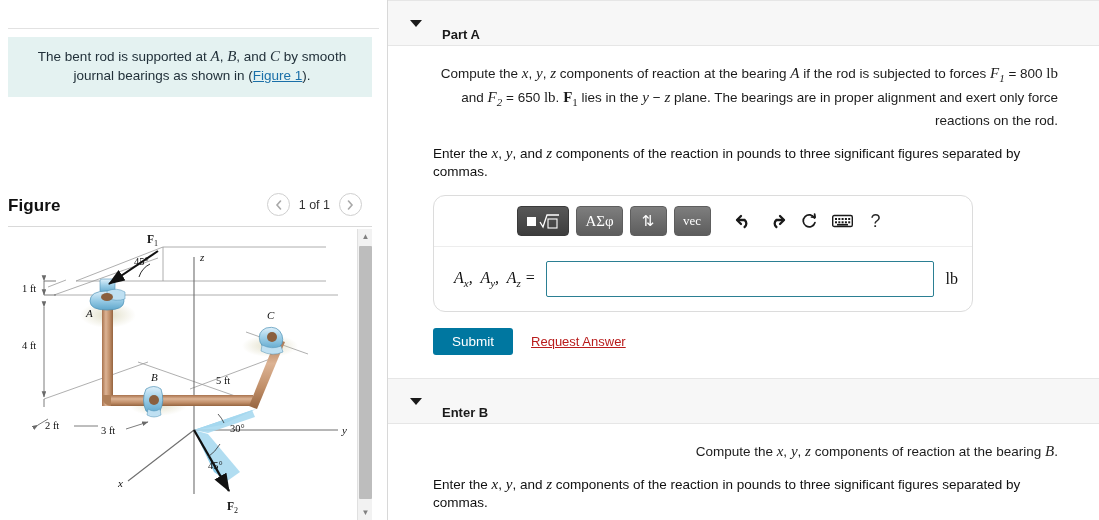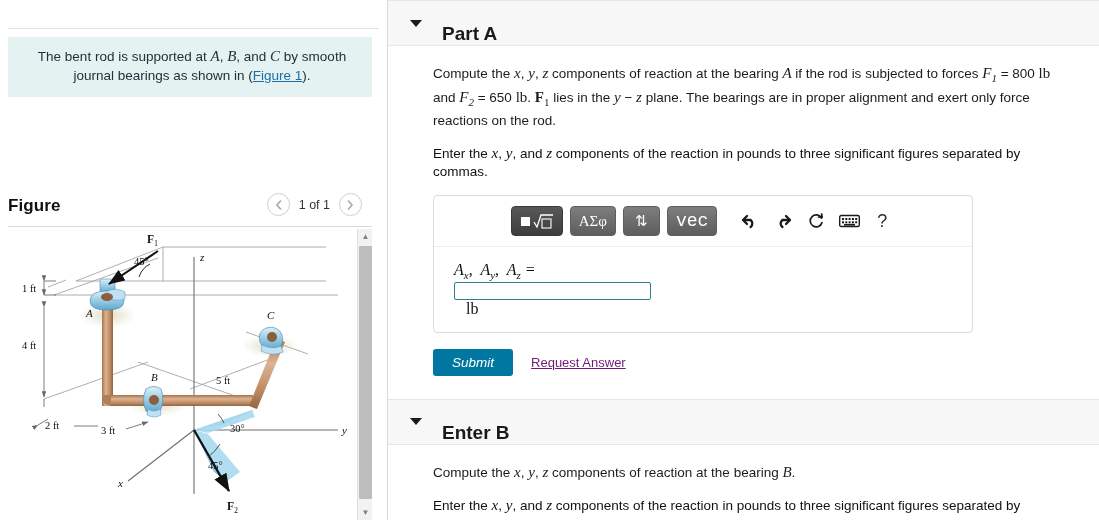--- a/index.html
+++ b/index.html
@@ -41,56 +41,56 @@
   .sb-arrow.bot{position:absolute;bottom:0;left:0;}
   .sb-thumb{position:absolute;top:17px;left:1px;width:13px;height:253px;background:#bdbdbd;border-radius:1px;cursor:pointer;}
 
   
   .right{width:711px;height:520px;position:relative;background:#fff;overflow:hidden;}
   .part-head{
     background:#f7f7f7;border-top:1px solid #e6e6e6;border-bottom:1px solid #e6e6e6;
     height:46px;display:flex;align-items:center;padding-left:22px;box-sizing:border-box;
   }
   .caret{width:0;height:0;border-left:6px solid transparent;border-right:6px solid transparent;border-top:7px solid #1a1a1a;margin-right:20px;cursor:pointer;}
-  .part-label{font-size:19px;font-weight:bold;color:#1a1a1a;margin-top:22px;}
+  .part-label{font-size:13px;font-weight:bold;color:#1a1a1a;margin-top:22px;}
 
   .body{padding:18px 14px 0 45px;box-sizing:border-box;}
-  .qtext{font-size:13.5px;line-height:19px;color:#1c1c1c;margin:0 0 14px 0;max-width:625px;}
+  .qtext{font-size:13.5px;line-height:19px;color:#1c1c1c;margin:0 0 14px 0;max-width:625px;text-align:right;}
   .qbold{font-size:13.5px;font-weight:normal;line-height:18px;color:#111;margin:0 0 14px 0;max-width:625px;}
 
   .answer-box{
-    border:1px solid #dcdcdc;border-radius:4px;width:540px;margin-top:4px;background:#fff;
+    border:1px solid #dcdcdc;border-radius:12px;width:540px;margin-top:4px;background:#fff;
     padding:0 0 14px 0;box-sizing:border-box;
   }
   .tb{display:flex;align-items:center;justify-content:center;gap:7px;height:50px;border-bottom:1px solid #ededed;padding:0 10px;}
   .tbtn{
     height:30px;min-width:37px;padding:0 8px;border-radius:4px;border:1px solid #5e5e5e;
     background:linear-gradient(#7e7e7e,#5d5d5d);color:#fff;display:flex;align-items:center;justify-content:center;
     font-size:15px;cursor:pointer;box-sizing:border-box;font-family:"Liberation Serif", serif;
   }
   .tbtn.dark{background:linear-gradient(#585858,#3d3d3d);border-color:#3a3a3a;min-width:46px;}
-  .tbtn.vec{font-size:18px;font-family:Liberation Mono, monospace;}
+  .tbtn.vec{font-size:13px;font-family:Liberation Serif, serif;}
   .ibtn{width:26px;height:26px;display:flex;align-items:center;justify-content:center;color:#1d1d1d;font-size:17px;cursor:pointer;}
   .ibtn.q{font-size:18px;color:#2a2a2a;}
   .tb-sep{width:6px;}
 
-  .field-row{display:flex;align-items:flex-start;padding:14px 14px 0 20px;flex-direction:column;}
+  .field-row{display:flex;align-items:center;padding:14px 14px 0 20px;}
   .field-label{font-family:"Liberation Serif", serif;font-style:italic;font-size:16px;color:#111;white-space:nowrap;margin-right:10px;}
   .field-input{
     flex:1;height:36px;border:1px solid #2b7f93;border-radius:2px;background:#fff;
     font-size:14px;padding:0 7px;box-sizing:border-box;outline:none;font-family:"Liberation Sans",sans-serif;
   }
   .unit{font-family:"Liberation Serif", serif;font-size:16px;color:#111;margin-left:12px;}
 
   .actions{display:flex;align-items:center;gap:18px;margin-top:16px;}
   .submit{
     background:#0077a0;color:#fff;border:none;border-radius:3px;height:27px;padding:0 19px;
-    font-size:13.5px;font-family:"Liberation Sans",sans-serif;cursor:pointer;font-style:italic;
-  }
-  .reqans{color:#701a75;font-size:13px;text-decoration:underline;cursor:pointer;}
+    font-size:13.5px;font-family:"Liberation Sans",sans-serif;cursor:pointer;
+  }
+  .reqans{color:#b91c1c;font-size:13px;text-decoration:underline;cursor:pointer;}
 
   .partb-wrap{margin-top:23px;}
 </style>
 </head>
 <body>
 
 <div class="page">
 
   <div class="left">
     <div class="left-topline"></div>

